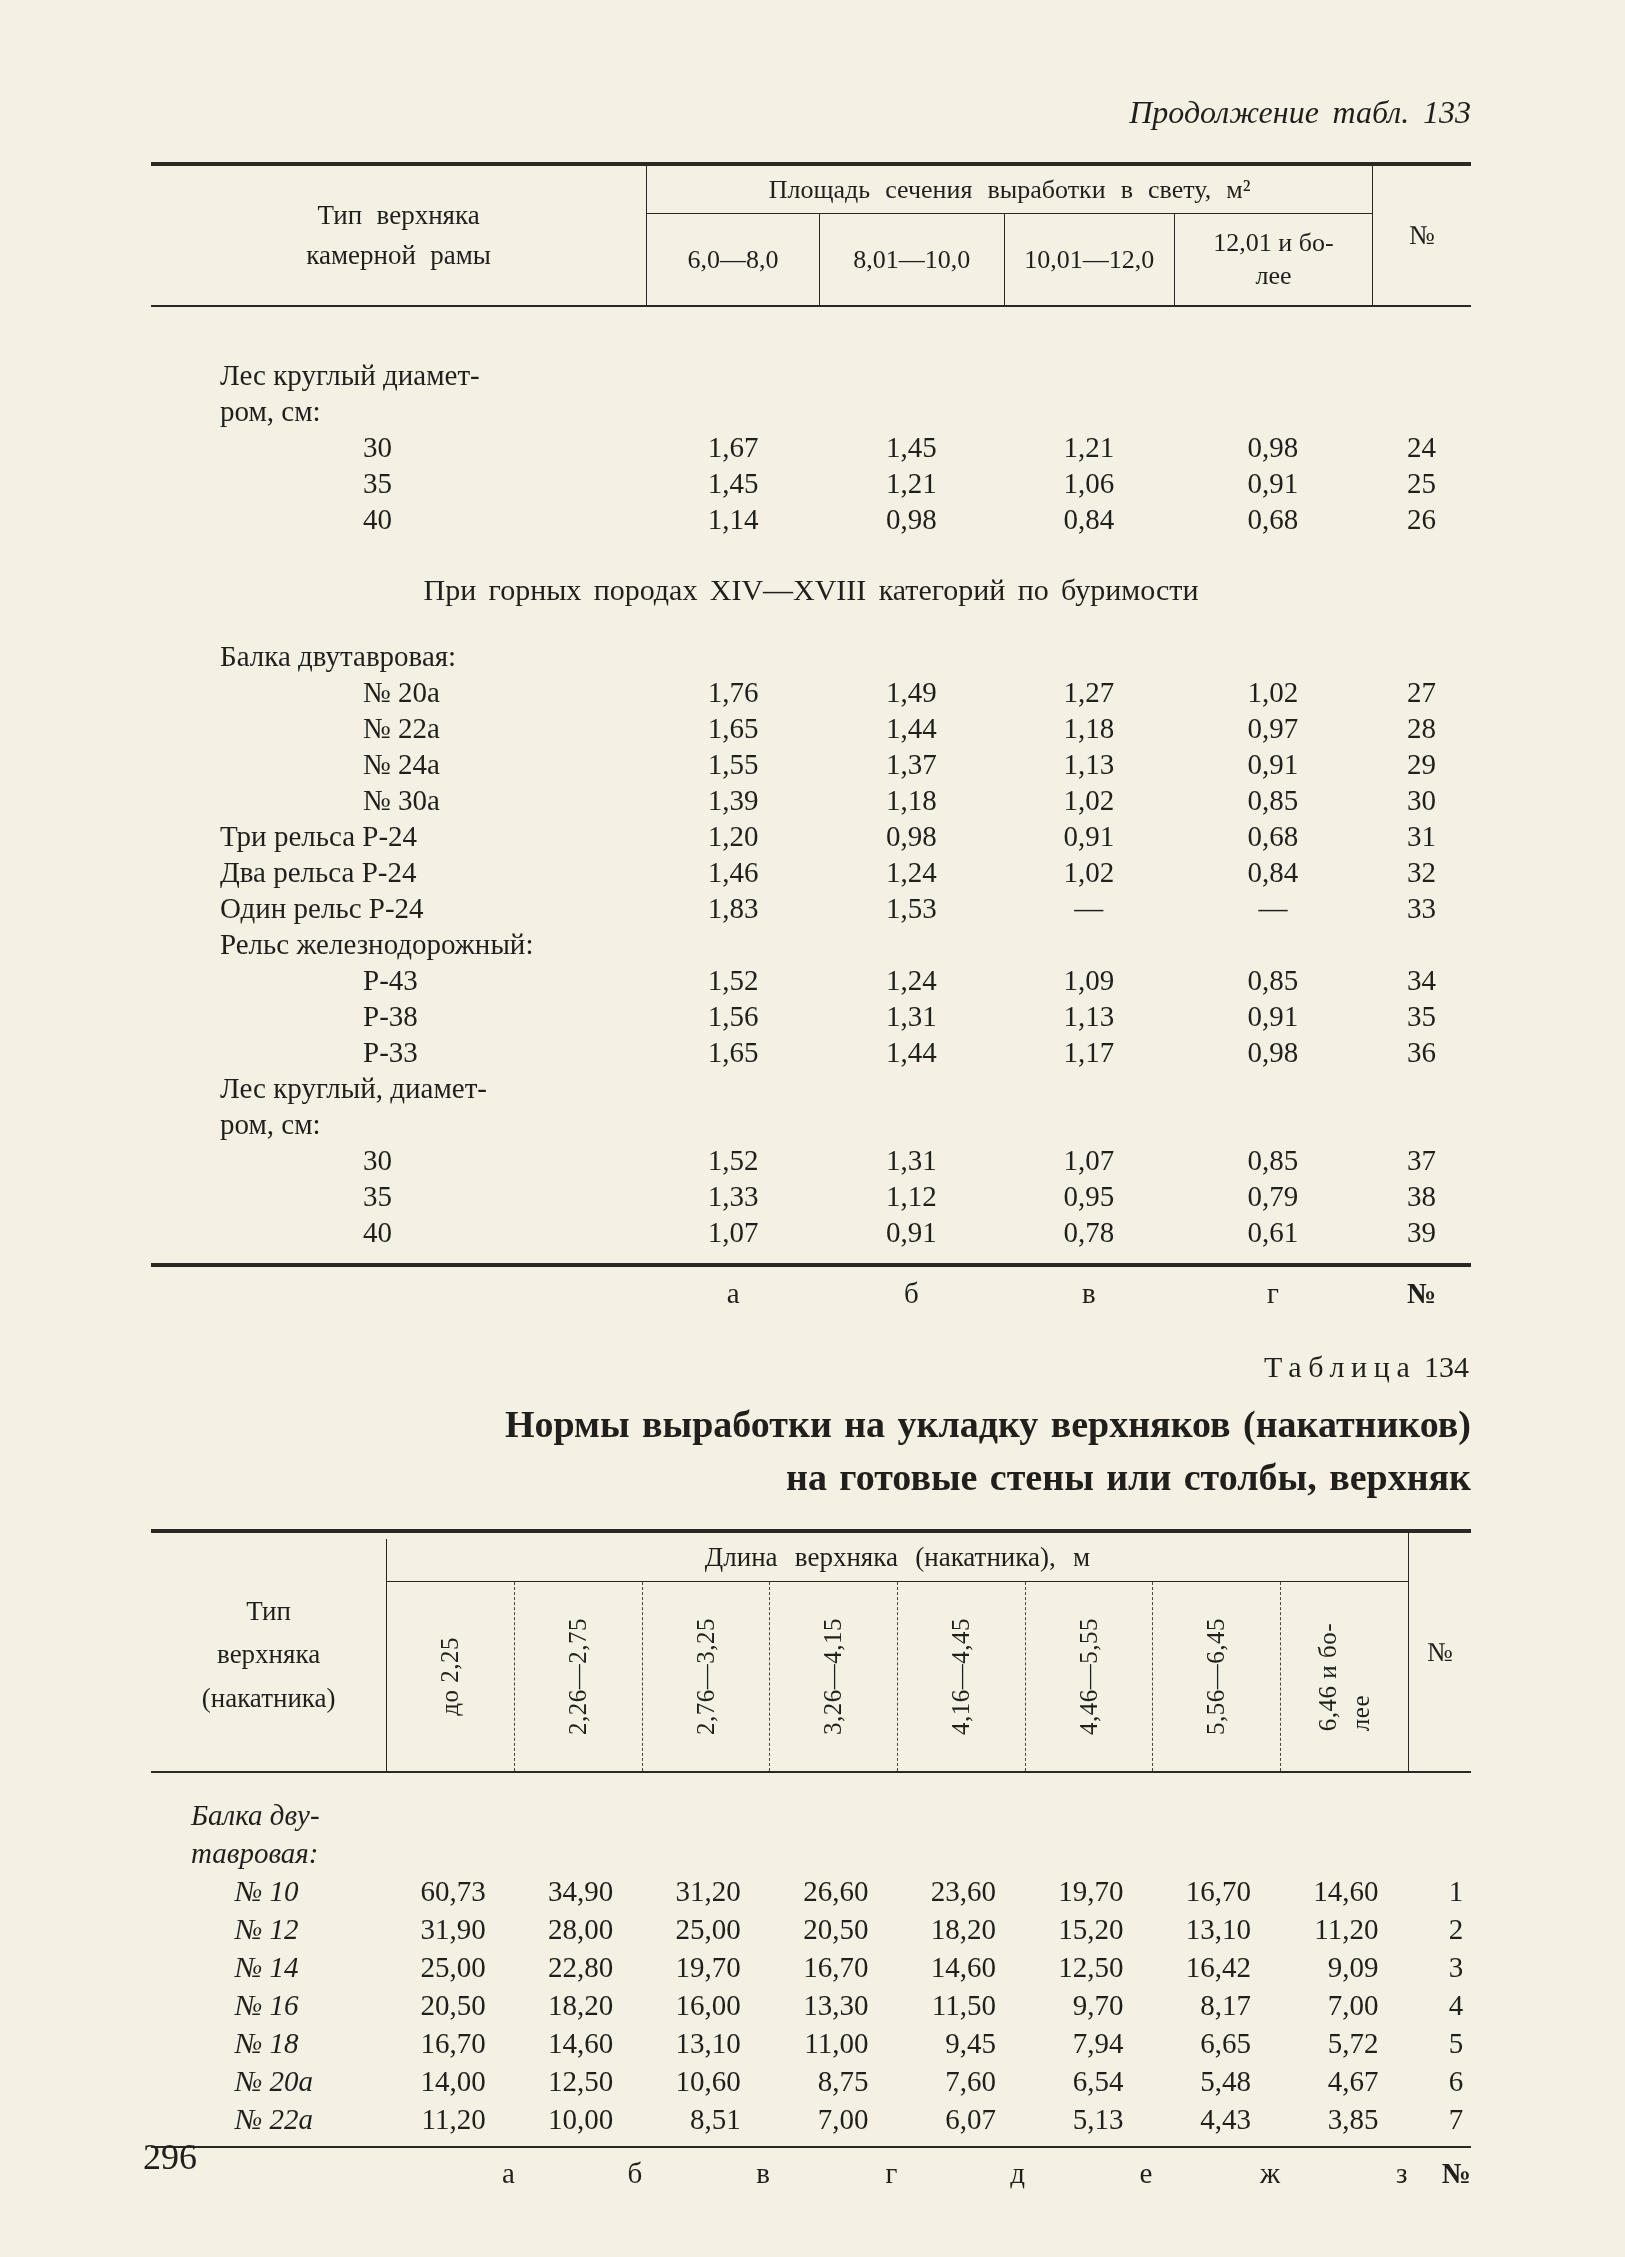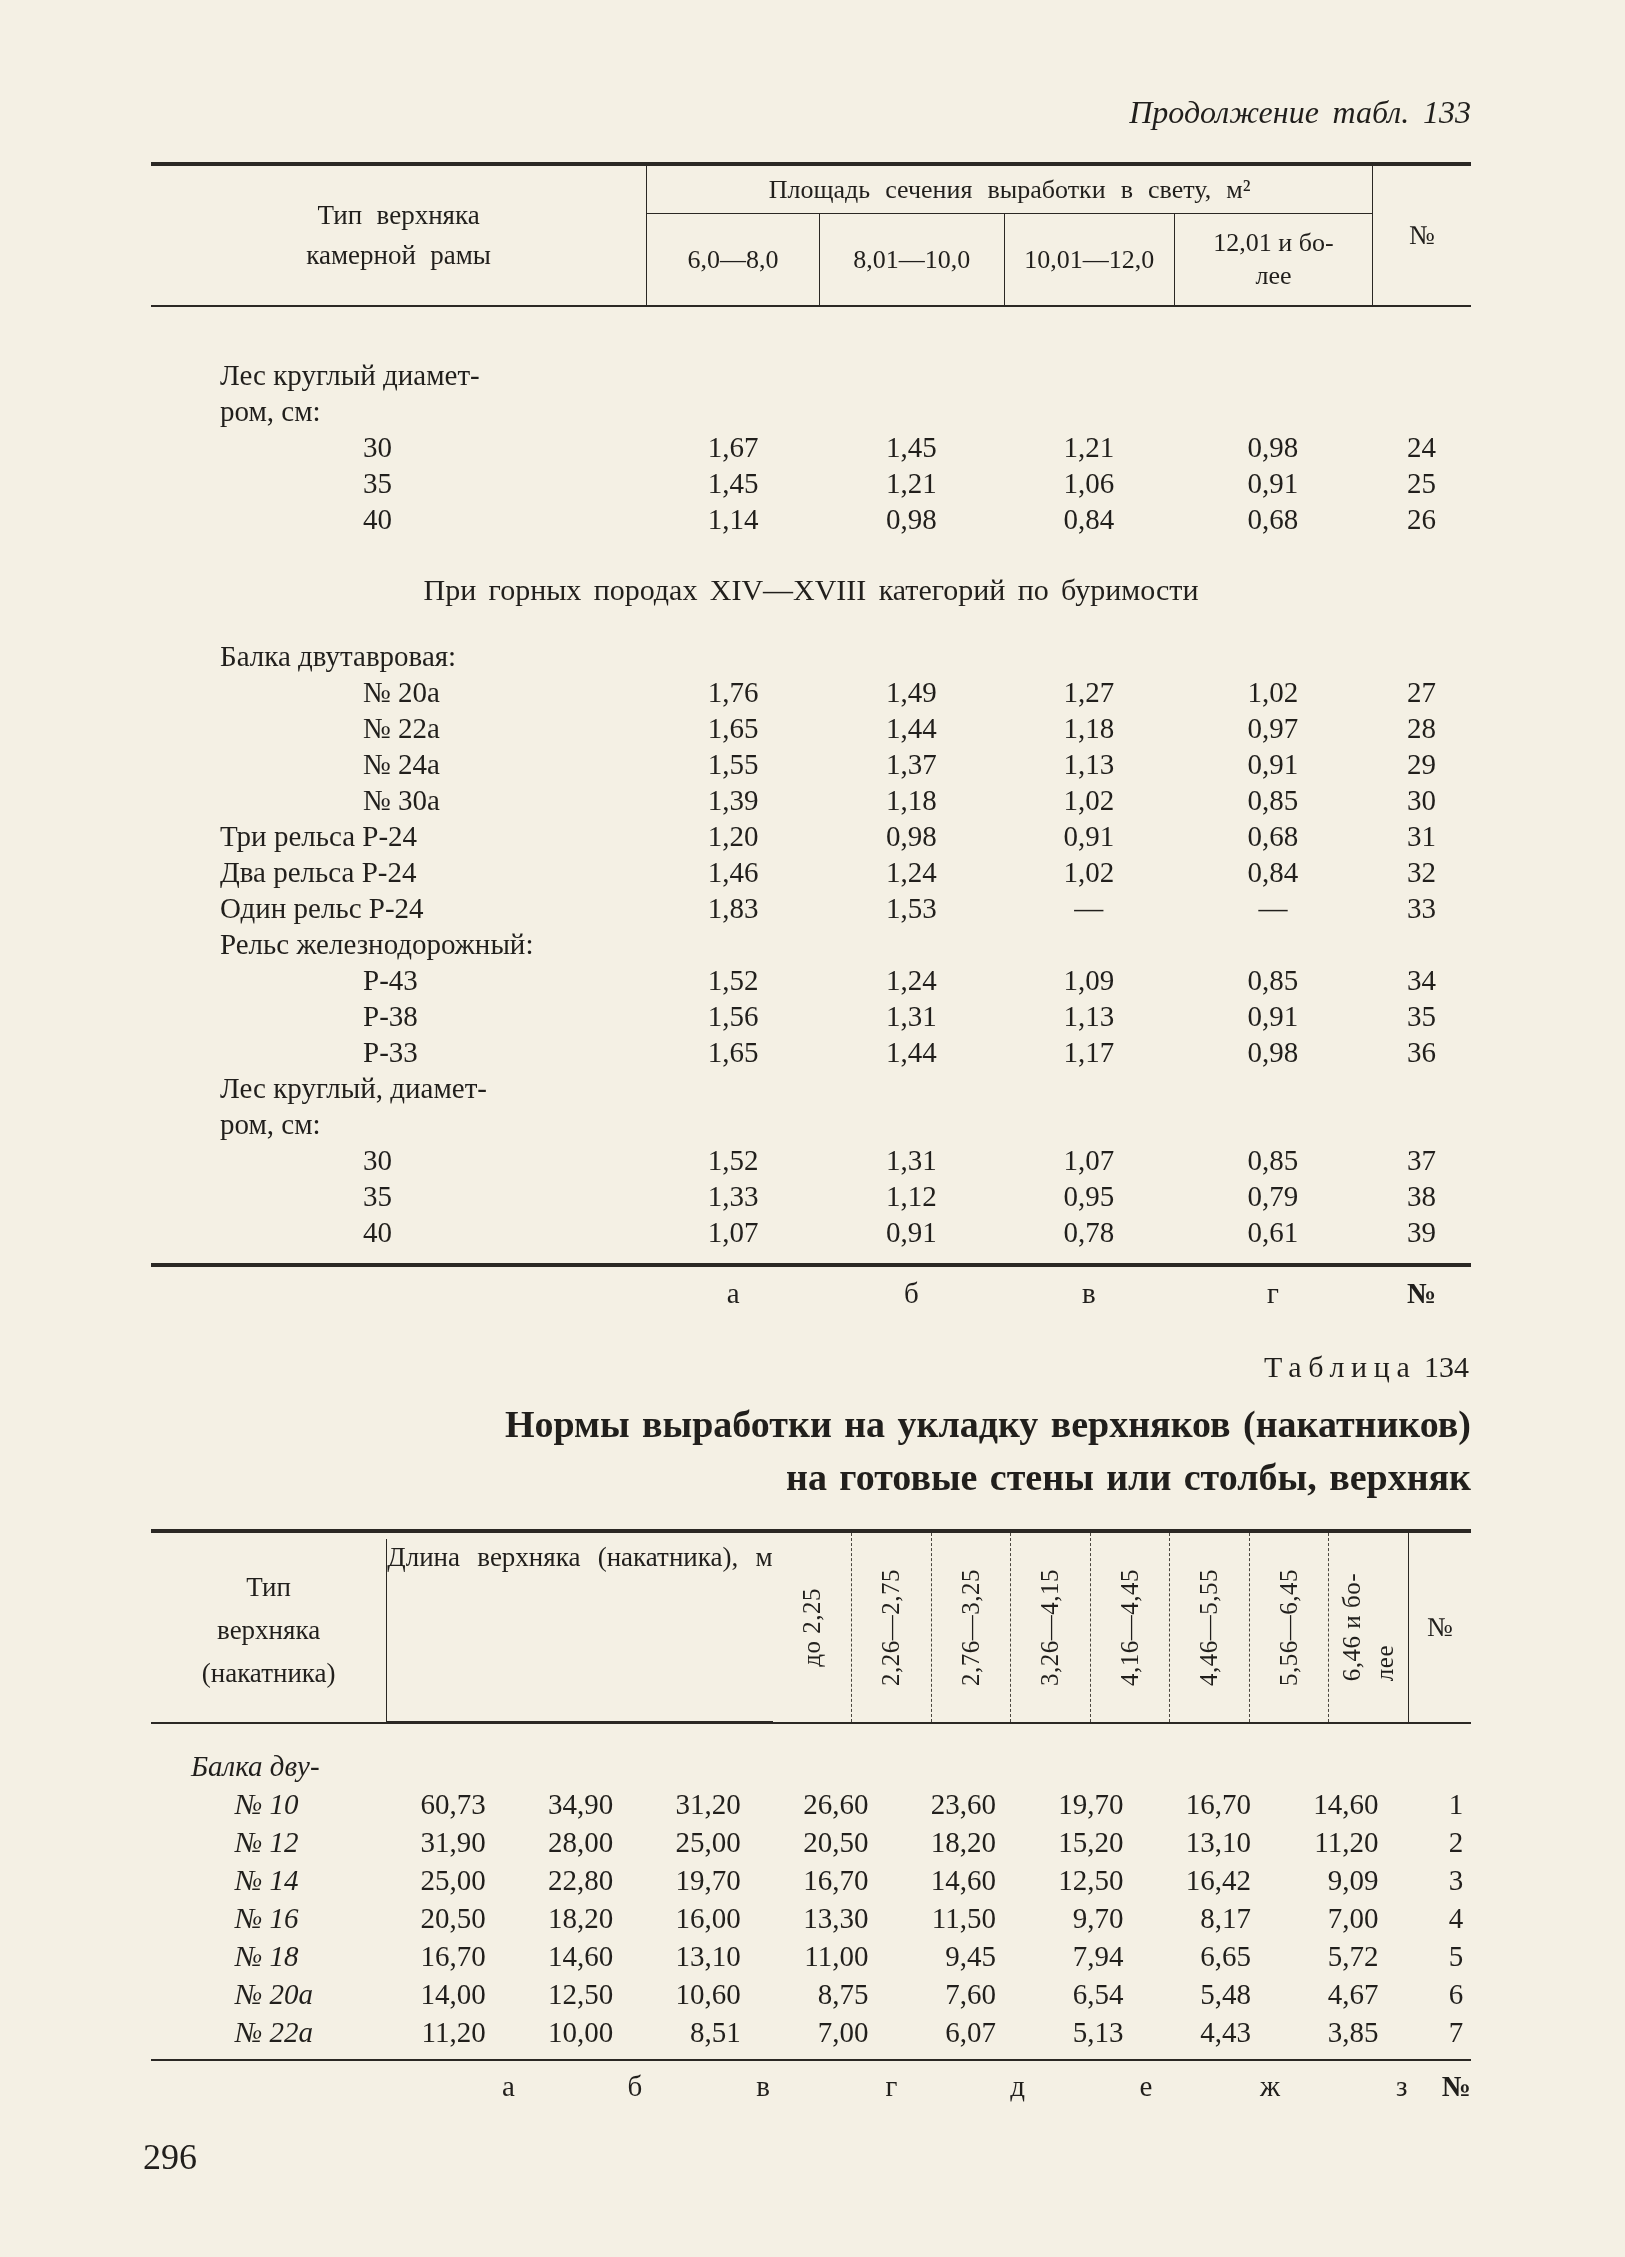--- a/index.html
+++ b/index.html
@@ -81,21 +81,21 @@
     line-height:1.4; margin-bottom:25px; word-spacing:2.9px;
   }
 
   
   .t134-header{ display:flex; border-top:4.8px solid var(--line); border-bottom:2.9px solid var(--line); }
   .h2-type{
     width:17.9%; border-right:1.9px solid var(--line);
     display:flex; align-items:center; justify-content:center;
     text-align:center; font-size:27px; line-height:1.6; white-space:pre-line;margin-top:6px;
   }
-  .h2-mid{ width:77.3%; display:flex; flex-direction:row; }
+  .h2-mid{ width:77.3%; display:flex; flex-direction:column; }
   .h2-span{
     border-bottom:1.9px solid var(--line);
     text-align:center; font-size:27px; padding:8.6px 0; word-spacing:10.5px;
   }
   .h2-subs{ display:flex; flex:1; min-height:189px; }
   .h2-sub{ flex:1; display:flex; align-items:center; justify-content:center; padding:11.5px 0; }
   .h2-sub + .h2-sub{ border-left:1.9px dashed #4a463e; }
   .h2-sub span{
     writing-mode:vertical-rl; transform:rotate(180deg);
     white-space:pre-line; font-size:25px; line-height:1.3; letter-spacing:0.5px;
@@ -341,20 +341,23 @@
             </div>
           </div>
       </div>
       <div class="h2-num">№</div>
     </div>
     <div class="t-body" id="t134-body">
         <div class="t-row">
           <div class="cell c-type ind1">Балка дву-</div>
         </div>
         <div class="t-row">
+          <div class="cell c-type ind1">тавровая:</div>
+        </div>
+        <div class="t-row">
           <div class="cell c-type ind2">№ 10</div>
           <div class="cell c-v">60,73</div>
           <div class="cell c-v">34,90</div>
           <div class="cell c-v">31,20</div>
           <div class="cell c-v">26,60</div>
           <div class="cell c-v">23,60</div>
           <div class="cell c-v">19,70</div>
           <div class="cell c-v">16,70</div>
           <div class="cell c-v">14,60</div>
           <div class="cell c-num">1</div>

